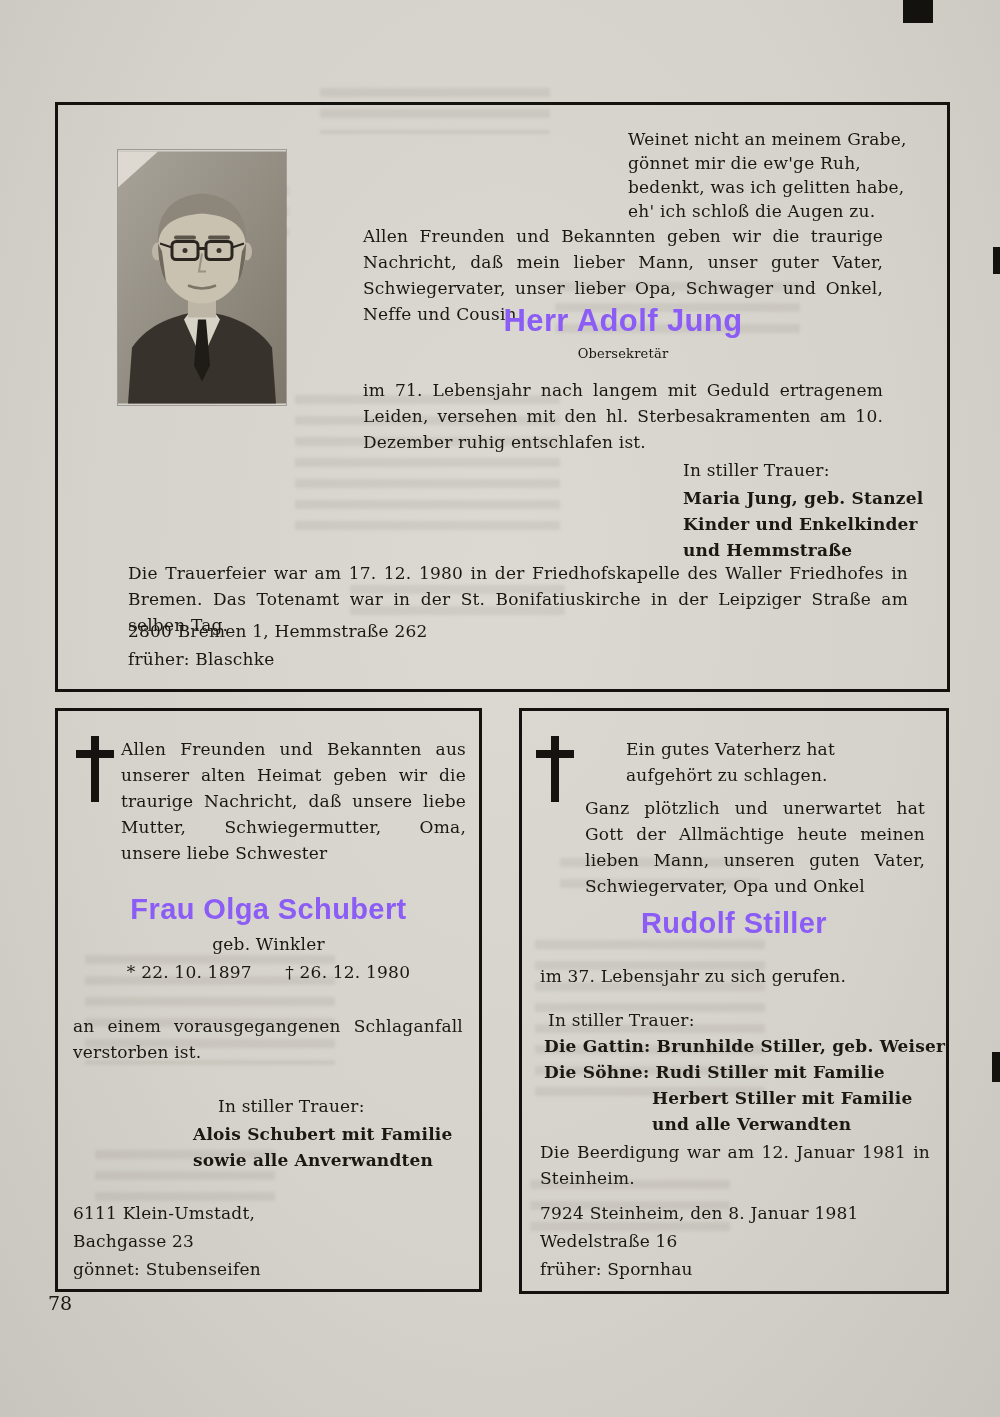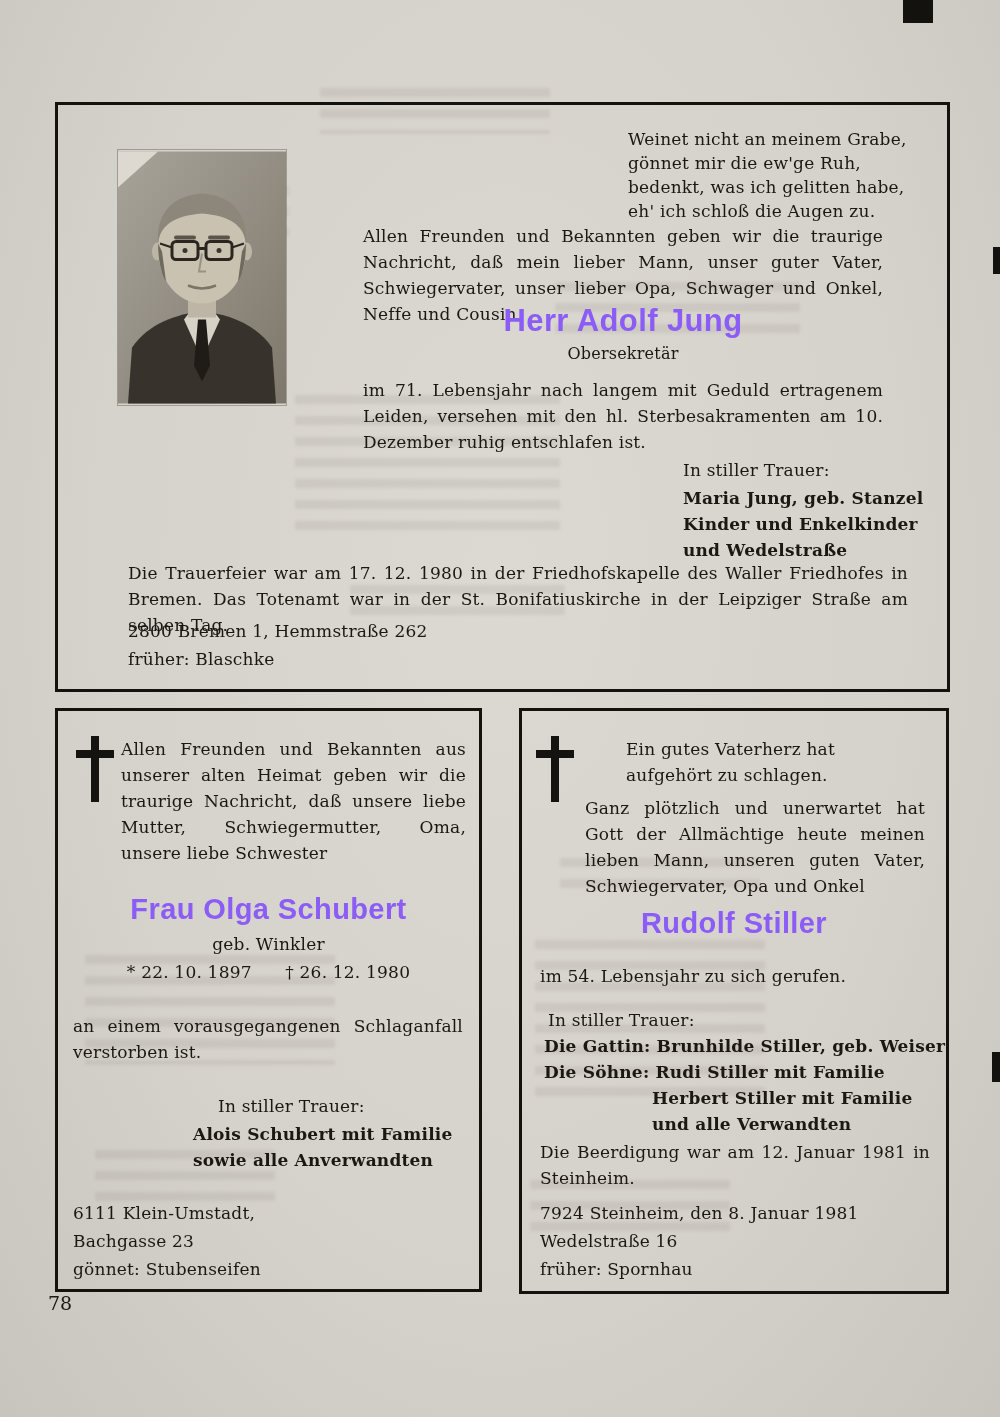--- a/index.html
+++ b/index.html
@@ -15,21 +15,21 @@
   }
   .abs{position:absolute;}
   .serif{font-size:17px;line-height:26px;letter-spacing:0.2px;}
   .just{text-align:justify;}
   .ctr{text-align:center;}
   .bold{font-weight:bold;}
   .heading{
     font-family:"Liberation Sans", sans-serif;font-weight:bold;
     font-size:30px;letter-spacing:0.4px;color:#8b5cf6;
   }
-  .sub{font-size:16px;}
+  .sub{font-size:13px;}
   .pre{white-space:pre;}
   
   .photo{position:absolute;box-shadow:0 0 0 1px rgba(60,55,45,.35);}
   
   .cross{position:absolute;width:38px;height:66px;}
   .cross .v{position:absolute;left:15px;top:0;width:8px;height:66px;background:#15130f;}
   .cross .h{position:absolute;left:0;top:14px;width:38px;height:8px;background:#15130f;}
   
   .ghost{
     position:absolute;opacity:.55;filter:blur(1.6px);pointer-events:none;
@@ -107,21 +107,21 @@
 
   <div class="abs serif sub ctr" style="left:305px;top:236px;width:520px;">Obersekretär</div>
 
   <div class="abs serif just" style="left:305px;top:272px;width:520px;">im 71. Lebensjahr nach langem mit Geduld ertragenem Leiden, versehen mit den hl. Sterbesakramenten am 10. Dezember ruhig entschlafen ist.</div>
 
   <div class="abs serif" style="left:625px;top:352px;">In stiller Trauer:</div>
 
   <div class="abs serif bold mourner-lines" style="left:625px;top:380px;">
     <div>Maria Jung, geb. Stanzel</div>
     <div>Kinder und Enkelkinder</div>
-    <div>und Wedelstraße</div>
+    <div>und Hemmstraße</div>
   </div>
 
   <div class="abs serif just" style="left:70px;top:455px;width:780px;">Die Trauerfeier war am 17. 12. 1980 in der Friedhofskapelle des Waller Friedhofes in Bremen. Das Totenamt war in der St. Bonifatiuskirche in der Leipziger Straße am selben Tag.</div>
 
   <div class="abs serif addr" style="left:70px;top:512px;">
     <div>2800 Bremen 1, Hemmstraße 262</div>
     <div>früher: Blaschke</div>
   </div>
 </div>
 
@@ -162,21 +162,21 @@
     <div class="v"></div>
       <div class="h"></div>
   </div>
 
   <div class="abs serif" style="left:104px;top:25px;width:292px;">Ein gutes Vaterherz hat aufgehört zu schlagen.</div>
 
   <div class="abs serif just" style="left:63px;top:84px;width:340px;">Ganz plötzlich und unerwartet hat Gott der Allmächtige heute meinen lieben Mann, unseren guten Vater, Schwiegervater, Opa und Onkel</div>
 
   <div class="abs heading ctr" style="left:0;top:196px;width:100%;font-size:29px;">Rudolf Stiller</div>
 
-  <div class="abs serif" style="left:18px;top:252px;width:392px;">im 54. Lebensjahr zu sich gerufen.</div>
+  <div class="abs serif" style="left:18px;top:252px;width:392px;">im 37. Lebensjahr zu sich gerufen.</div>
 
   <div class="abs serif" style="left:26px;top:296px;">In stiller Trauer:</div>
 
   <div class="abs serif bold mourner-lines" style="left:22px;top:322px;">
     <div>Die Gattin: Brunhilde Stiller, geb. Weiser</div>
     <div>Die Söhne: Rudi Stiller mit Familie</div>
     <div class="indent1">Herbert Stiller mit Familie</div>
     <div class="indent1">und alle Verwandten</div>
   </div>
 

